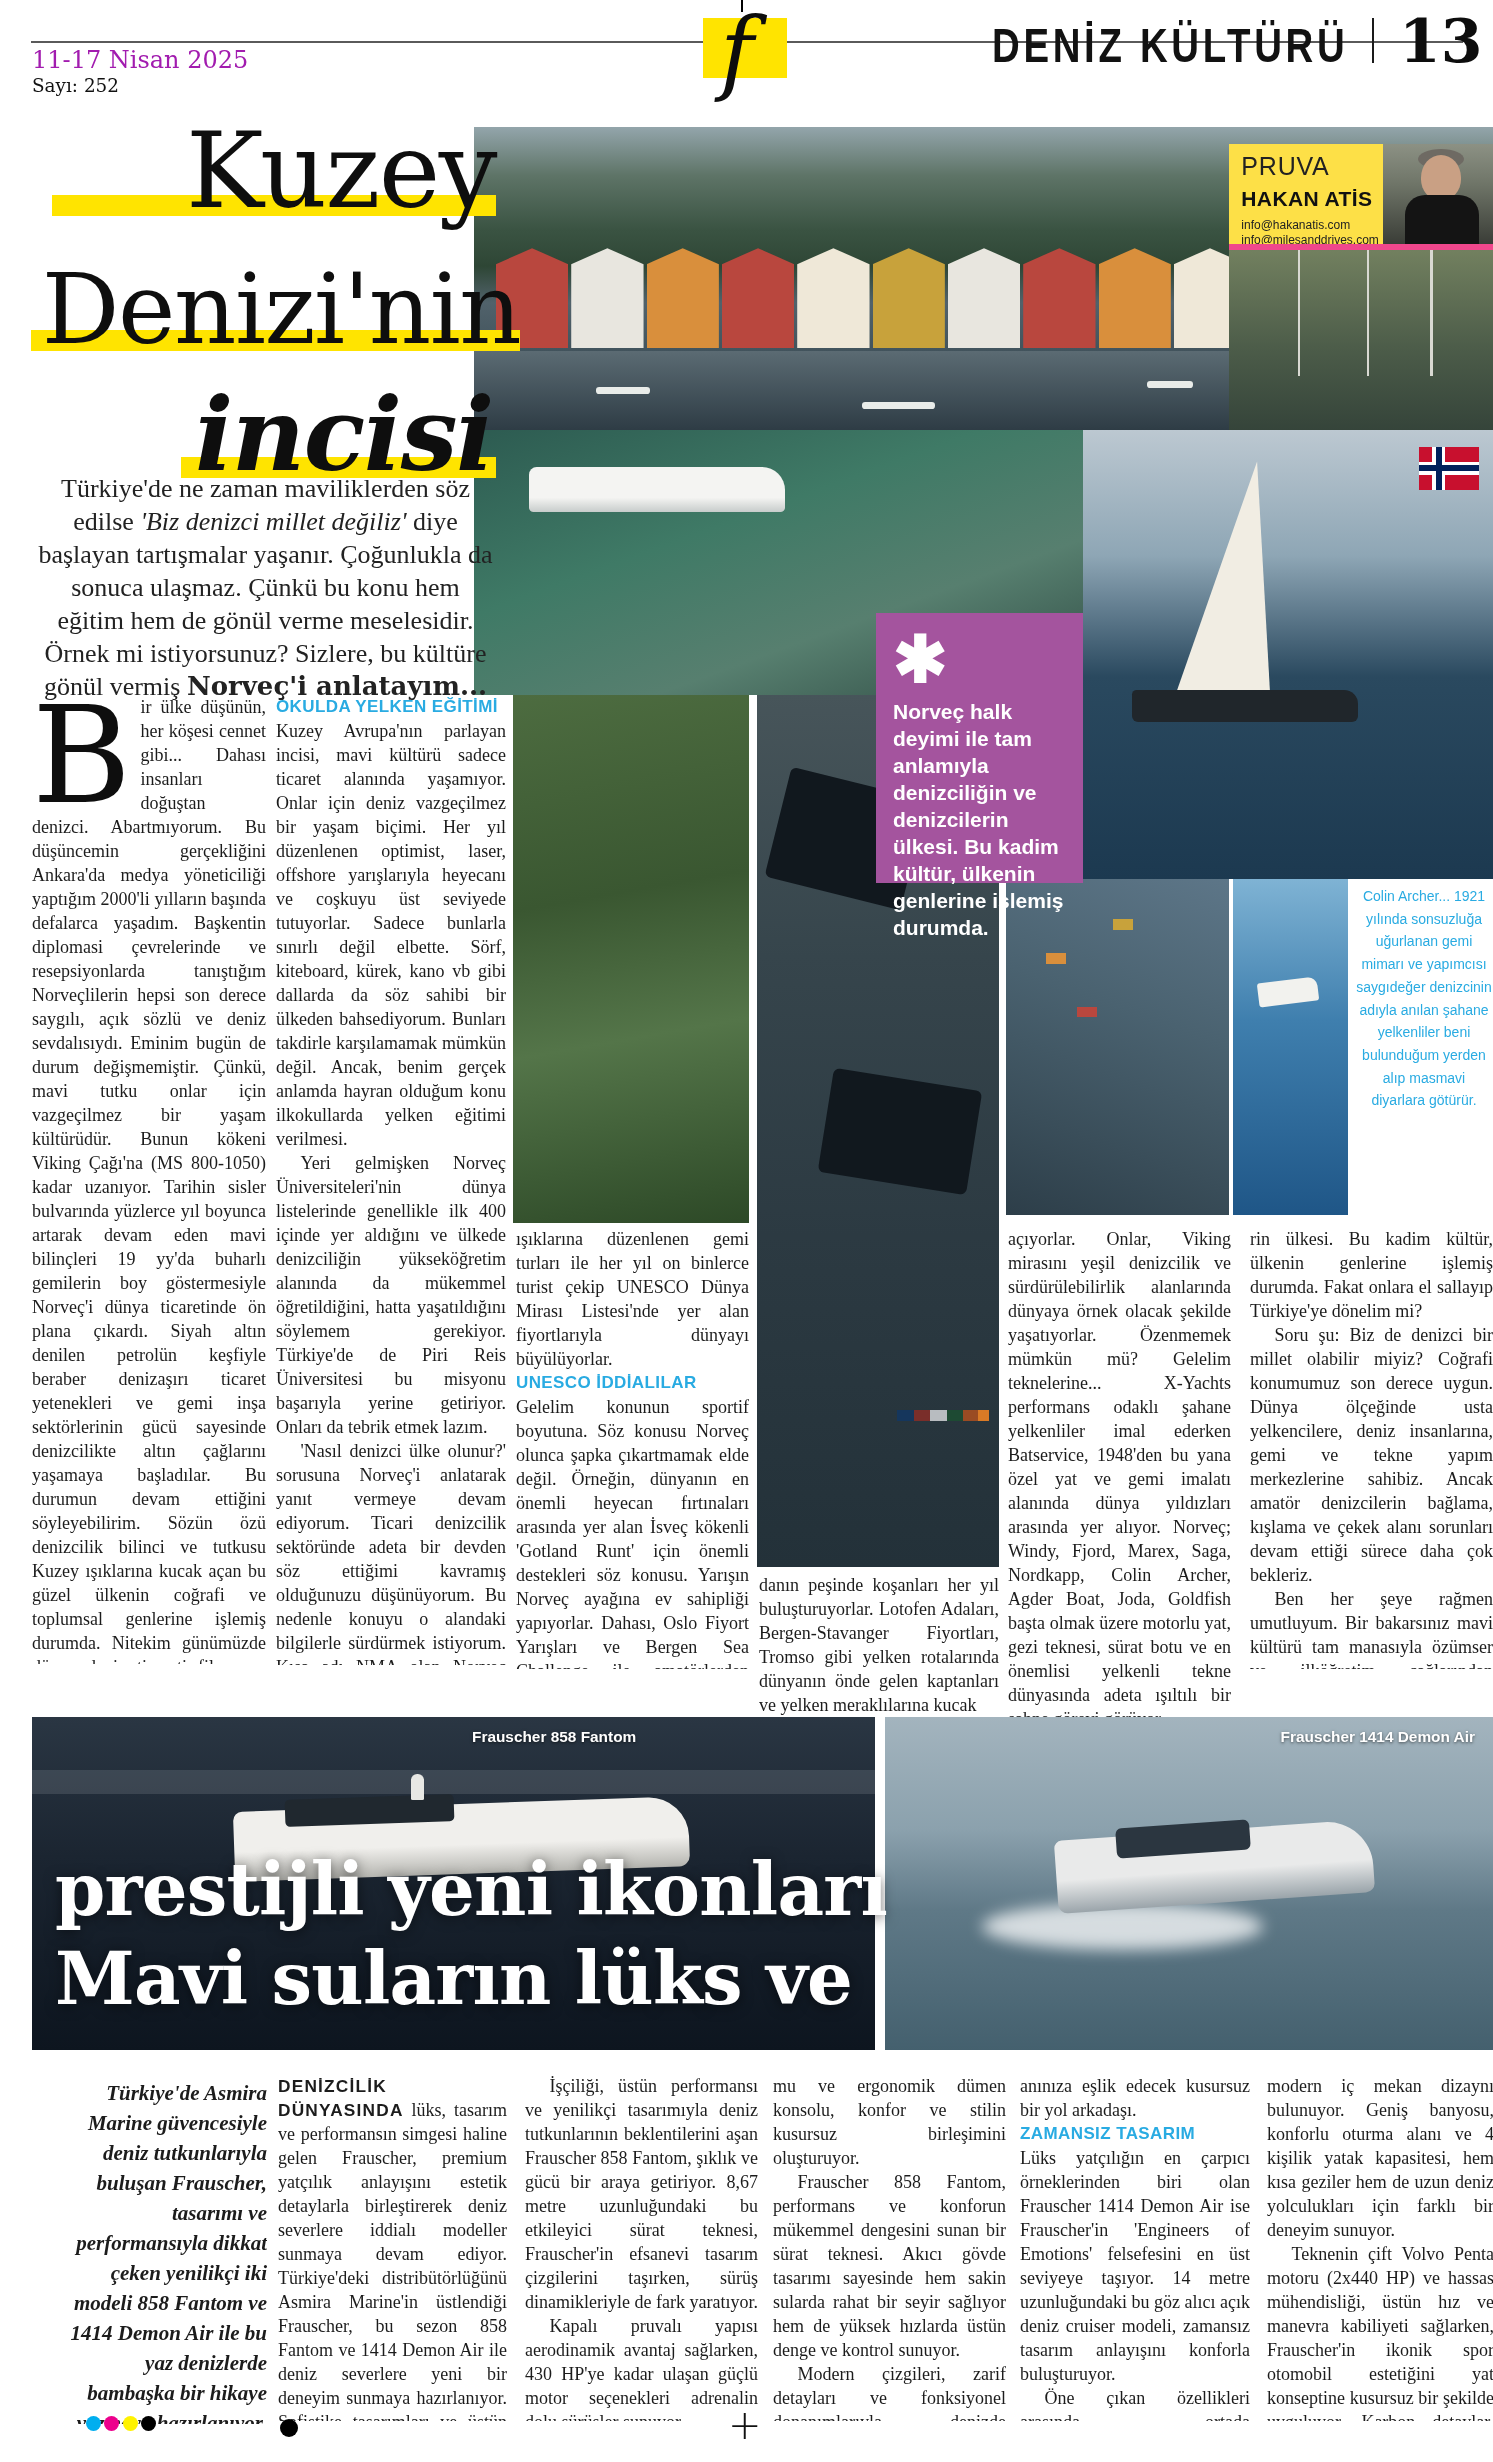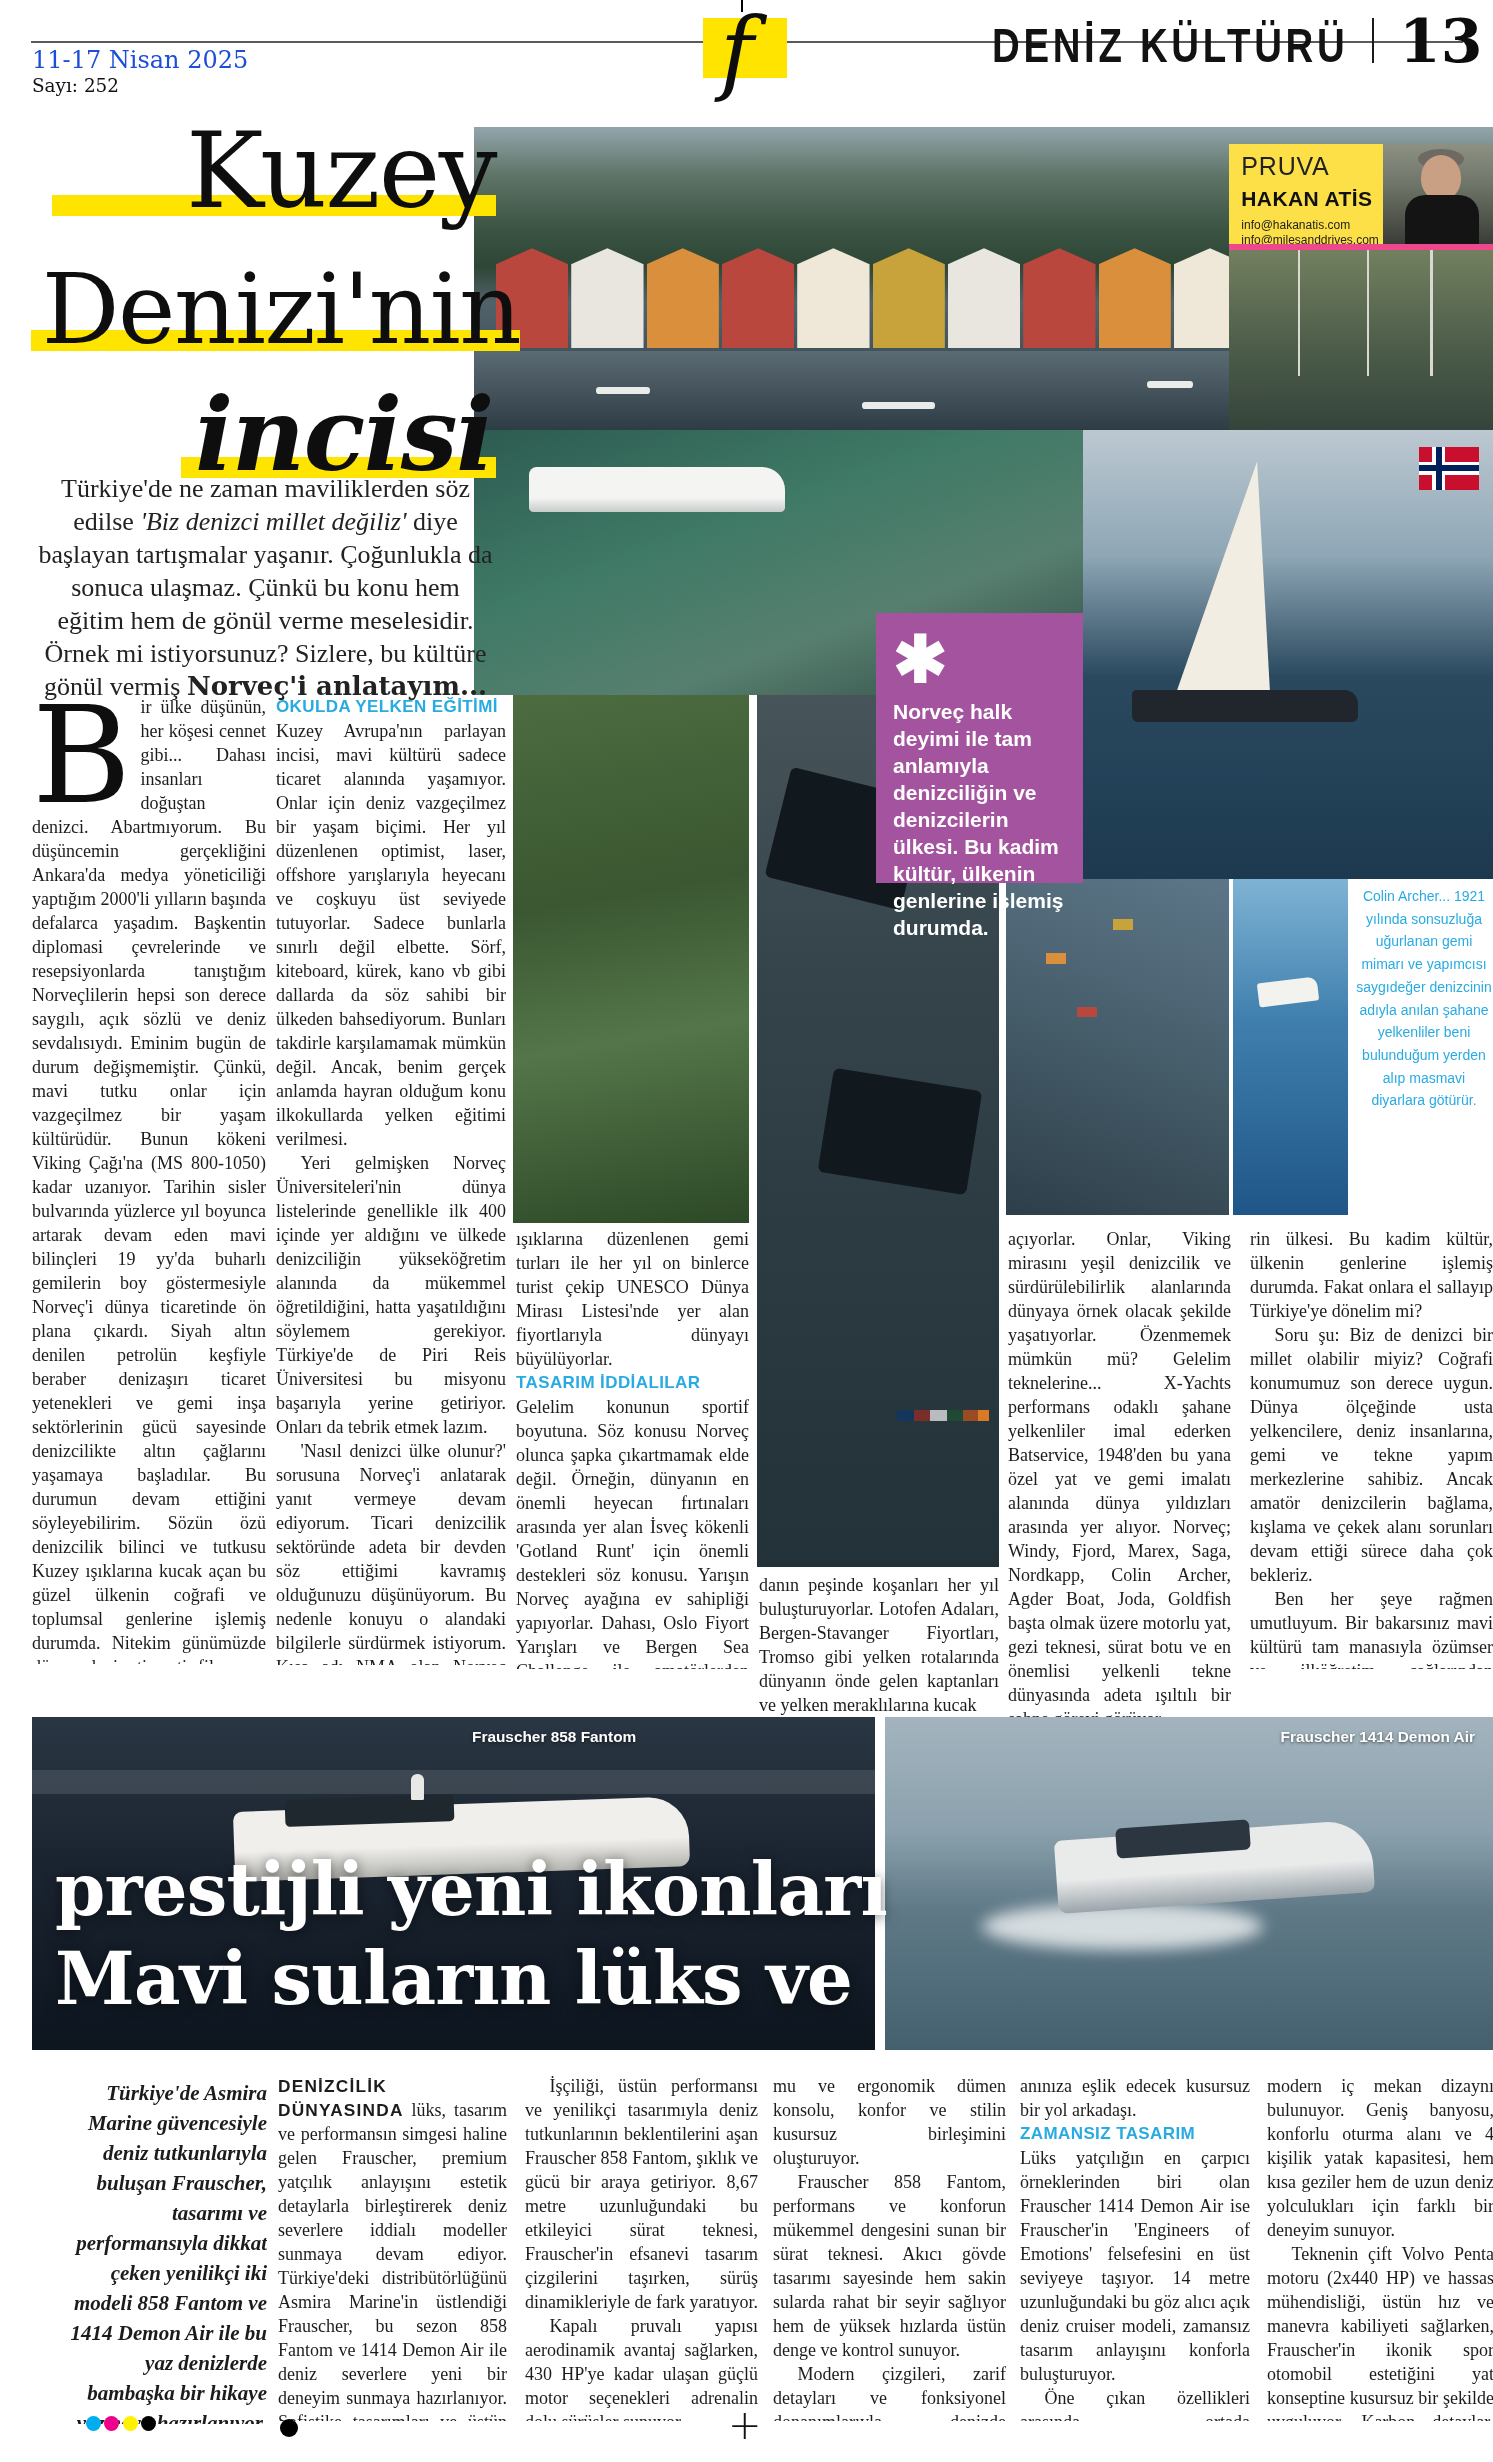--- a/index.html
+++ b/index.html
@@ -3,21 +3,21 @@
 <meta charset="utf-8">
 <style>
   html,body{margin:0;padding:0;background:#8a8a8a;}
   .page{position:relative;width:1494px;height:2462px;background:#ffffff;overflow:hidden;
         font-family:"Liberation Serif",serif;color:#1b1b1b;}
   .abs{position:absolute;}
 
   
   .toprule{position:absolute;left:31px;top:41px;width:1432px;height:1.5px;background:#5a5a5a;}
   .croptick{position:absolute;left:741px;top:0;width:2.3px;height:12.3px;background:#000;}
-  .date{position:absolute;left:32px;top:46px;font-family:"DejaVu Serif",serif;font-size:24px;color:#1d4ed8;}
+  .date{position:absolute;left:32px;top:46px;font-family:"DejaVu Serif",serif;font-size:24px;color:#a21caf;}
   .issue{position:absolute;left:32px;top:75px;font-family:"DejaVu Serif",serif;font-size:18.4px;color:#111;}
   .flogo-box{position:absolute;left:703px;top:18.4px;width:84px;height:60px;background:#ffe400;}
   .flogo{position:absolute;left:720px;top:6.1px;font-family:"DejaVu Serif",serif;font-style:italic;
          font-size:91px;line-height:91px;color:#0d0d0d;}
   .section-title{position:absolute;left:992px;top:18.4px;font-family:"Liberation Sans",sans-serif;
          font-weight:700;font-size:48px;letter-spacing:4.6px;color:#121212;
          transform:scaleX(.8);transform-origin:left top;white-space:nowrap;}
   .pagenum-divider{position:absolute;left:1372px;top:18.4px;width:2.3px;height:45px;background:#1a1a1a;}
   .pagenum{position:absolute;left:1399px;top:6.1px;font-family:"DejaVu Serif",serif;font-weight:700;
          font-size:60px;color:#0d0d0d;}
@@ -235,21 +235,21 @@
 
   <div class="bodycol" style="left:276px;top:693px;width:230px;height:972px">
     <p class="subhead first">OKULDA YELKEN EĞİTİMİ</p>
     <p>Kuzey Avrupa'nın parlayan incisi, mavi kültürü sadece ticaret alanında yaşamıyor. Onlar için deniz vazgeçilmez bir yaşam biçimi. Her yıl düzenlenen optimist, laser, offshore yarışlarıyla heyecanı ve coşkuyu üst seviyede tutuyorlar. Sadece bunlarla sınırlı değil elbette. Sörf, kiteboard, kürek, kano vb gibi dallarda da söz sahibi bir ülkeden bahsediyorum. Bunları takdirle karşılamamak mümkün değil. Ancak, benim gerçek anlamda hayran olduğum konu ilkokullarda yelken eğitimi verilmesi.</p>
     <p class="ind">Yeri gelmişken Norveç Üniversiteleri'nin dünya listelerinde genellikle ilk 400 içinde yer aldığını ve ülkede denizciliğin yükseköğretim alanında da mükemmel öğretildiğini, hatta yaşatıldığını söylemem gerekiyor. Türkiye'de de Piri Reis Üniversitesi bu misyonu başarıyla yerine getiriyor. Onları da tebrik etmek lazım.</p>
     <p class="ind">'Nasıl denizci ülke olunur?' sorusuna Norveç'i anlatarak yanıt vermeye devam ediyorum. Ticari denizcilik sektöründe adeta bir devden söz ettiğimi kavramış olduğunuzu düşünüyorum. Bu nedenle konuyu o alandaki bilgilerle sürdürmek istiyorum. Kısa adı NMA olan Norveç Denizcilik İdaresi, ülkede uygulanan güvenlik ve çevre standartlarını öylesine dikkatli ve titizlikle denetliyor ki o konularda en ufak sıkıntı yaşanmıyor. Ülkede düşük karbonlu gemilere sağlanan vergi indirimlerinin yanı sıra Oslo, Bergen ve Stavanger Limanları'nda sergilenen balıkçılık, petrol taşımacılığı ve cruise turizmi ile mavi zenginliği ve kültürü ülke geneline yayıyorlar. Kuzey</p>
   </div>
 
   <div class="bodycol" style="left:516px;top:1227px;width:233px;height:442px">
     <p>ışıklarına düzenlenen gemi turları ile her yıl on binlerce turist çekip UNESCO Dünya Mirası Listesi'nde yer alan fiyortlarıyla dünyayı büyülüyorlar.</p>
-    <p class="subhead">TASARIM İDDİALILAR</p>
+    <p class="subhead">UNESCO İDDİALILAR</p>
     <p>Gelelim konunun sportif boyutuna. Söz konusu Norveç olunca şapka çıkartmamak elde değil. Örneğin, dünyanın en önemli heyecan fırtınaları arasında yer alan İsveç kökenli 'Gotland Runt' için önemli destekleri söz konusu. Yarışın Norveç ayağına ev sahipliği yapıyorlar. Dahası, Oslo Fiyort Yarışları ve Bergen Sea Challenge ile amatörlerden profesyonellere, yaşlılardan genç yeteneklere kadar her kesimi denizcilik coşkusuna ortak ediyorlar. Bitmedi... Bergen Sail Week gibi festivallerle mavi sev-</p>
   </div>
 
   <div class="bodycol" style="left:759px;top:1573px;width:240px;height:146px">
     <p>danın peşinde koşanları her yıl buluşturuyorlar. Lotofen Adaları, Bergen-Stavanger Fiyortları, Tromso gibi yelken rotalarında dünyanın önde gelen kaptanları ve yelken meraklılarına kucak</p>
   </div>
 
   <div class="bodycol" style="left:1008px;top:1227px;width:223px;height:492px">
     <p>açıyorlar. Onlar, Viking mirasını yeşil denizcilik ve sürdürülebilirlik alanlarında dünyaya örnek olacak şekilde yaşatıyorlar. Özenmemek mümkün mü? Gelelim teknelerine... X-Yachts performans odaklı şahane yelkenliler imal ederken Batservice, 1948'den bu yana özel yat ve gemi imalatı alanında dünya yıldızları arasında yer alıyor. Norveç; Windy, Fjord, Marex, Saga, Nordkapp, Colin Archer, Agder Boat, Joda, Goldfish başta olmak üzere motorlu yat, gezi teknesi, sürat botu ve en önemlisi yelkenli tekne dünyasında adeta ışıltılı bir sahne görevi görüyor.</p>
 

